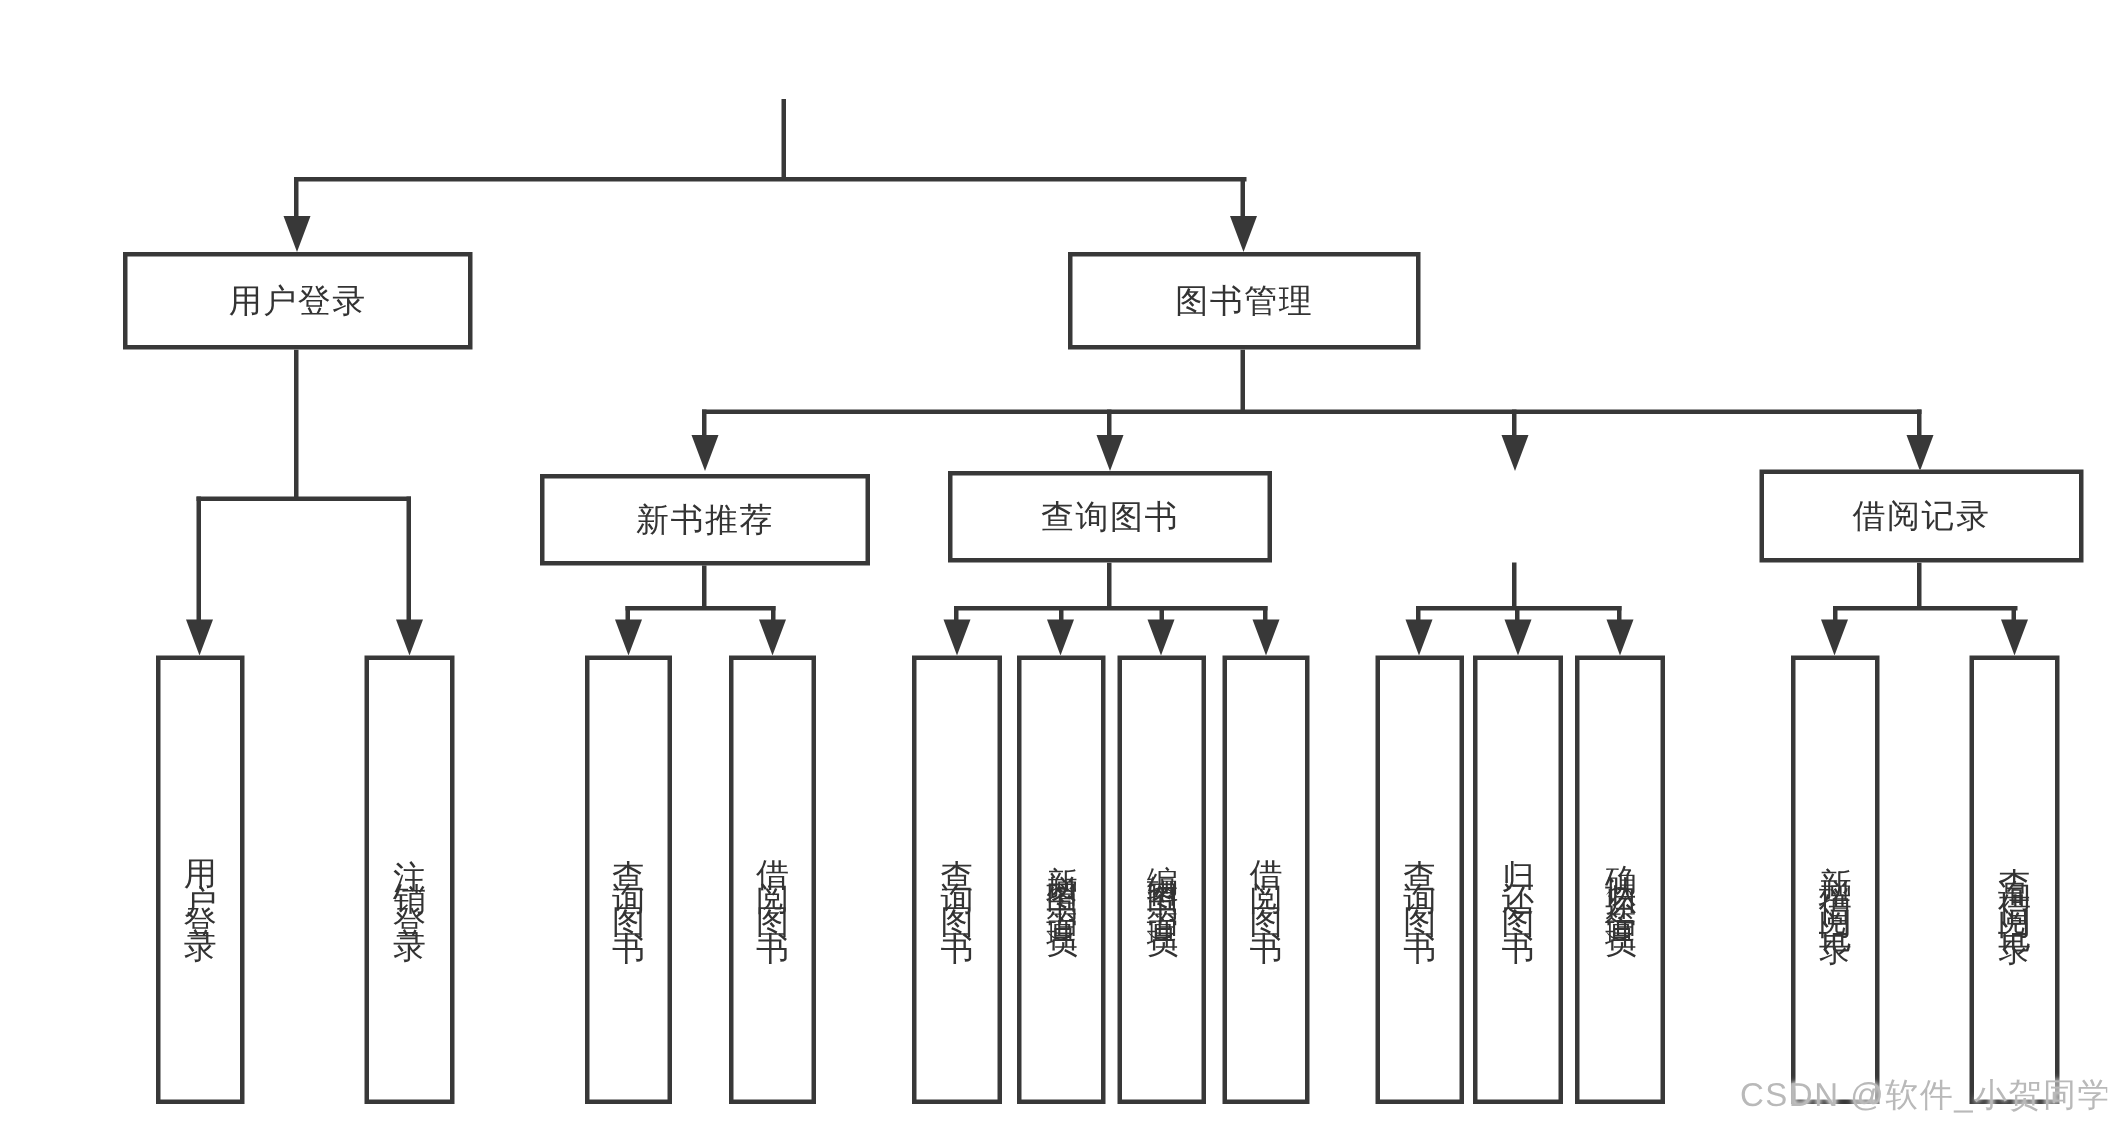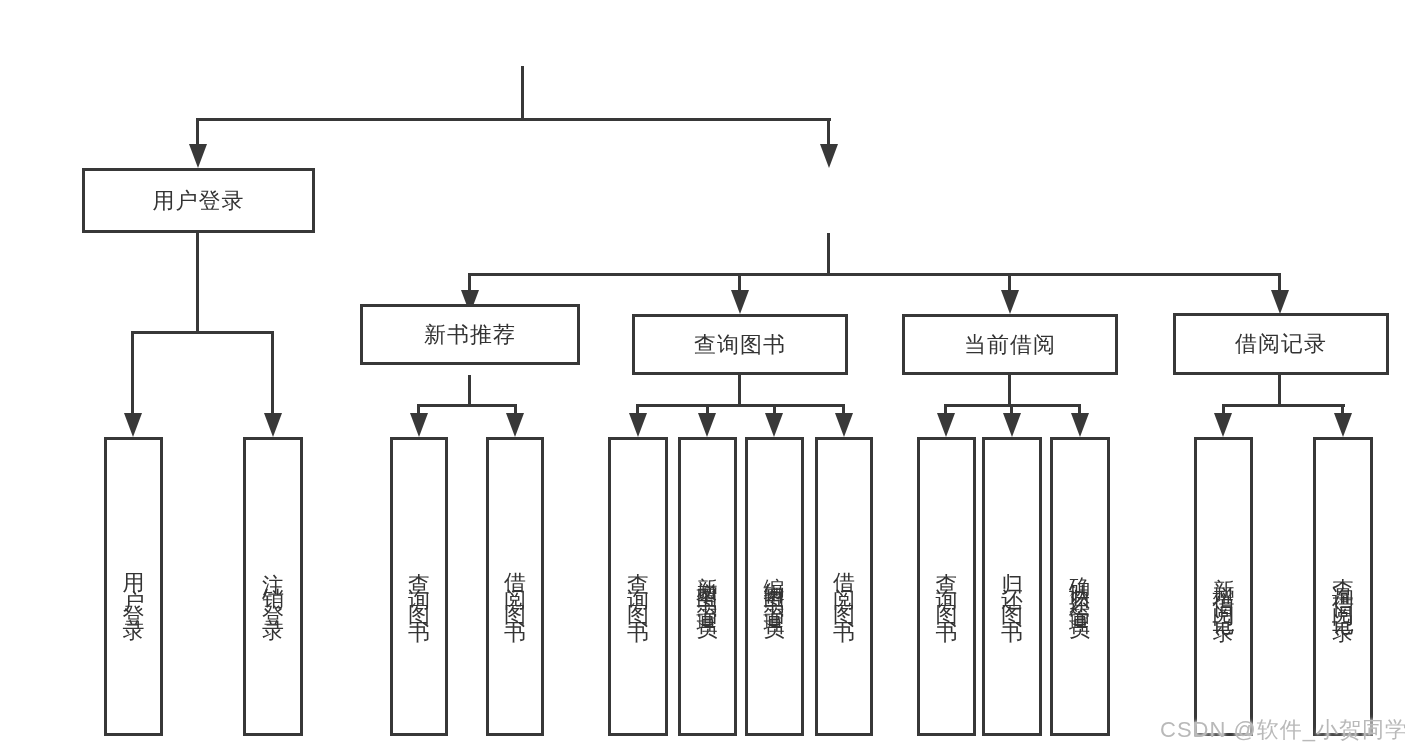--- a/index.html
+++ b/index.html
@@ -41,47 +41,47 @@
   <div class="vline" style="left:521px;top:66px;height:53px;"></div>
   <div class="hline" style="left:196px;top:118px;width:635px;"></div>
   <div class="vline" style="left:196px;top:118px;height:32px;"></div>
   <div class="arrow" style="left:189px;top:144px;"></div>
   <div class="vline" style="left:827px;top:118px;height:32px;"></div>
   <div class="arrow" style="left:820px;top:144px;"></div>
 
   <div class="box" style="left:82px;top:168px;width:233px;height:65px;">
     <span>用户登录</span>
   </div>
+  <div class="box" style="left:712px;top:168px;width:235px;height:65px;">
+    <span>图书管理</span>
+  </div>
 
   <div class="vline" style="left:196px;top:233px;height:101px;"></div>
   <div class="hline" style="left:131px;top:331px;width:143px;"></div>
   <div class="vline" style="left:131px;top:331px;height:85px;"></div>
   <div class="arrow" style="left:124px;top:413px;"></div>
   <div class="vline" style="left:271px;top:331px;height:85px;"></div>
   <div class="arrow" style="left:264px;top:413px;"></div>
 
   <div class="vline" style="left:827px;top:233px;height:43px;"></div>
   <div class="hline" style="left:468px;top:273px;width:813px;"></div>
   <div class="vline" style="left:468px;top:273px;height:22px;"></div>
   <div class="arrow" style="left:461px;top:290px;"></div>
   <div class="vline" style="left:738px;top:273px;height:22px;"></div>
   <div class="arrow" style="left:731px;top:290px;"></div>
   <div class="vline" style="left:1008px;top:273px;height:22px;"></div>
   <div class="arrow" style="left:1001px;top:290px;"></div>
   <div class="vline" style="left:1278px;top:273px;height:22px;"></div>
   <div class="arrow" style="left:1271px;top:290px;"></div>
 
-  <div class="box" style="left:360px;top:304px;width:220px;height:61px;">
+  <div class="box" style="left:360px;top:316px;width:220px;height:61px;">
     <span>新书推荐</span>
   </div>
   <div class="box" style="left:632px;top:314px;width:216px;height:61px;">
     <span>查询图书</span>
-  </div>
-  <div class="box" style="left:902px;top:314px;width:216px;height:61px;">
-    <span>当前借阅</span>
   </div>
   <div class="box" style="left:1173px;top:313px;width:216px;height:62px;">
     <span>借阅记录</span>
   </div>
 
   <div class="vline" style="left:468px;top:375px;height:31px;"></div>
   <div class="hline" style="left:417px;top:404px;width:100px;"></div>
   <div class="vline" style="left:417px;top:404px;height:16px;"></div>
   <div class="arrow" style="left:410px;top:413px;"></div>
   <div class="vline" style="left:514px;top:404px;height:16px;"></div>

